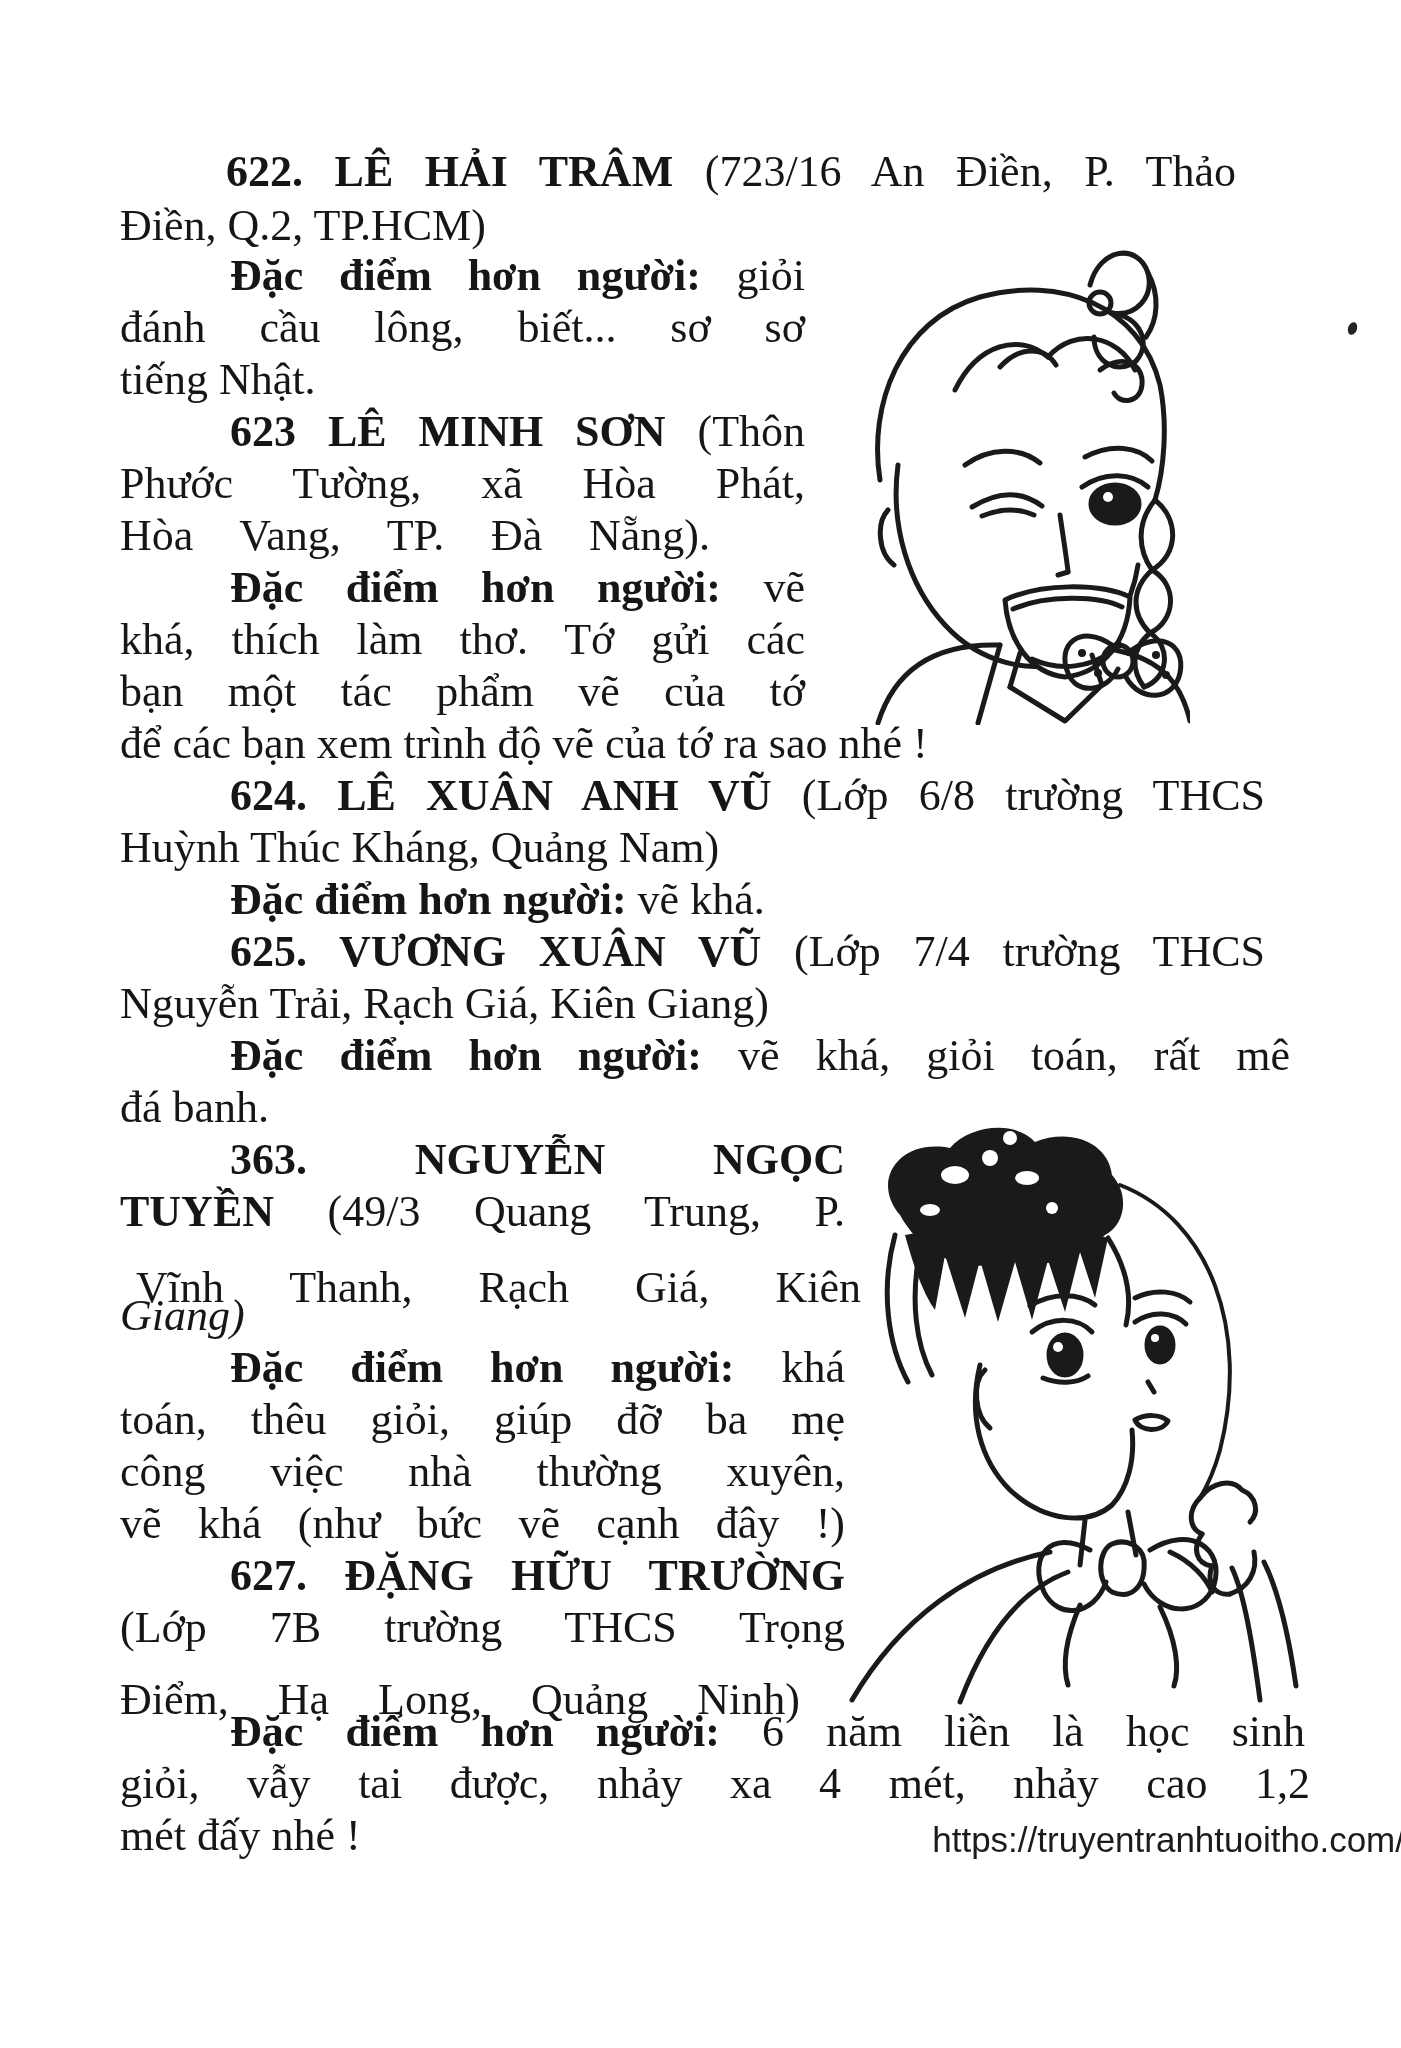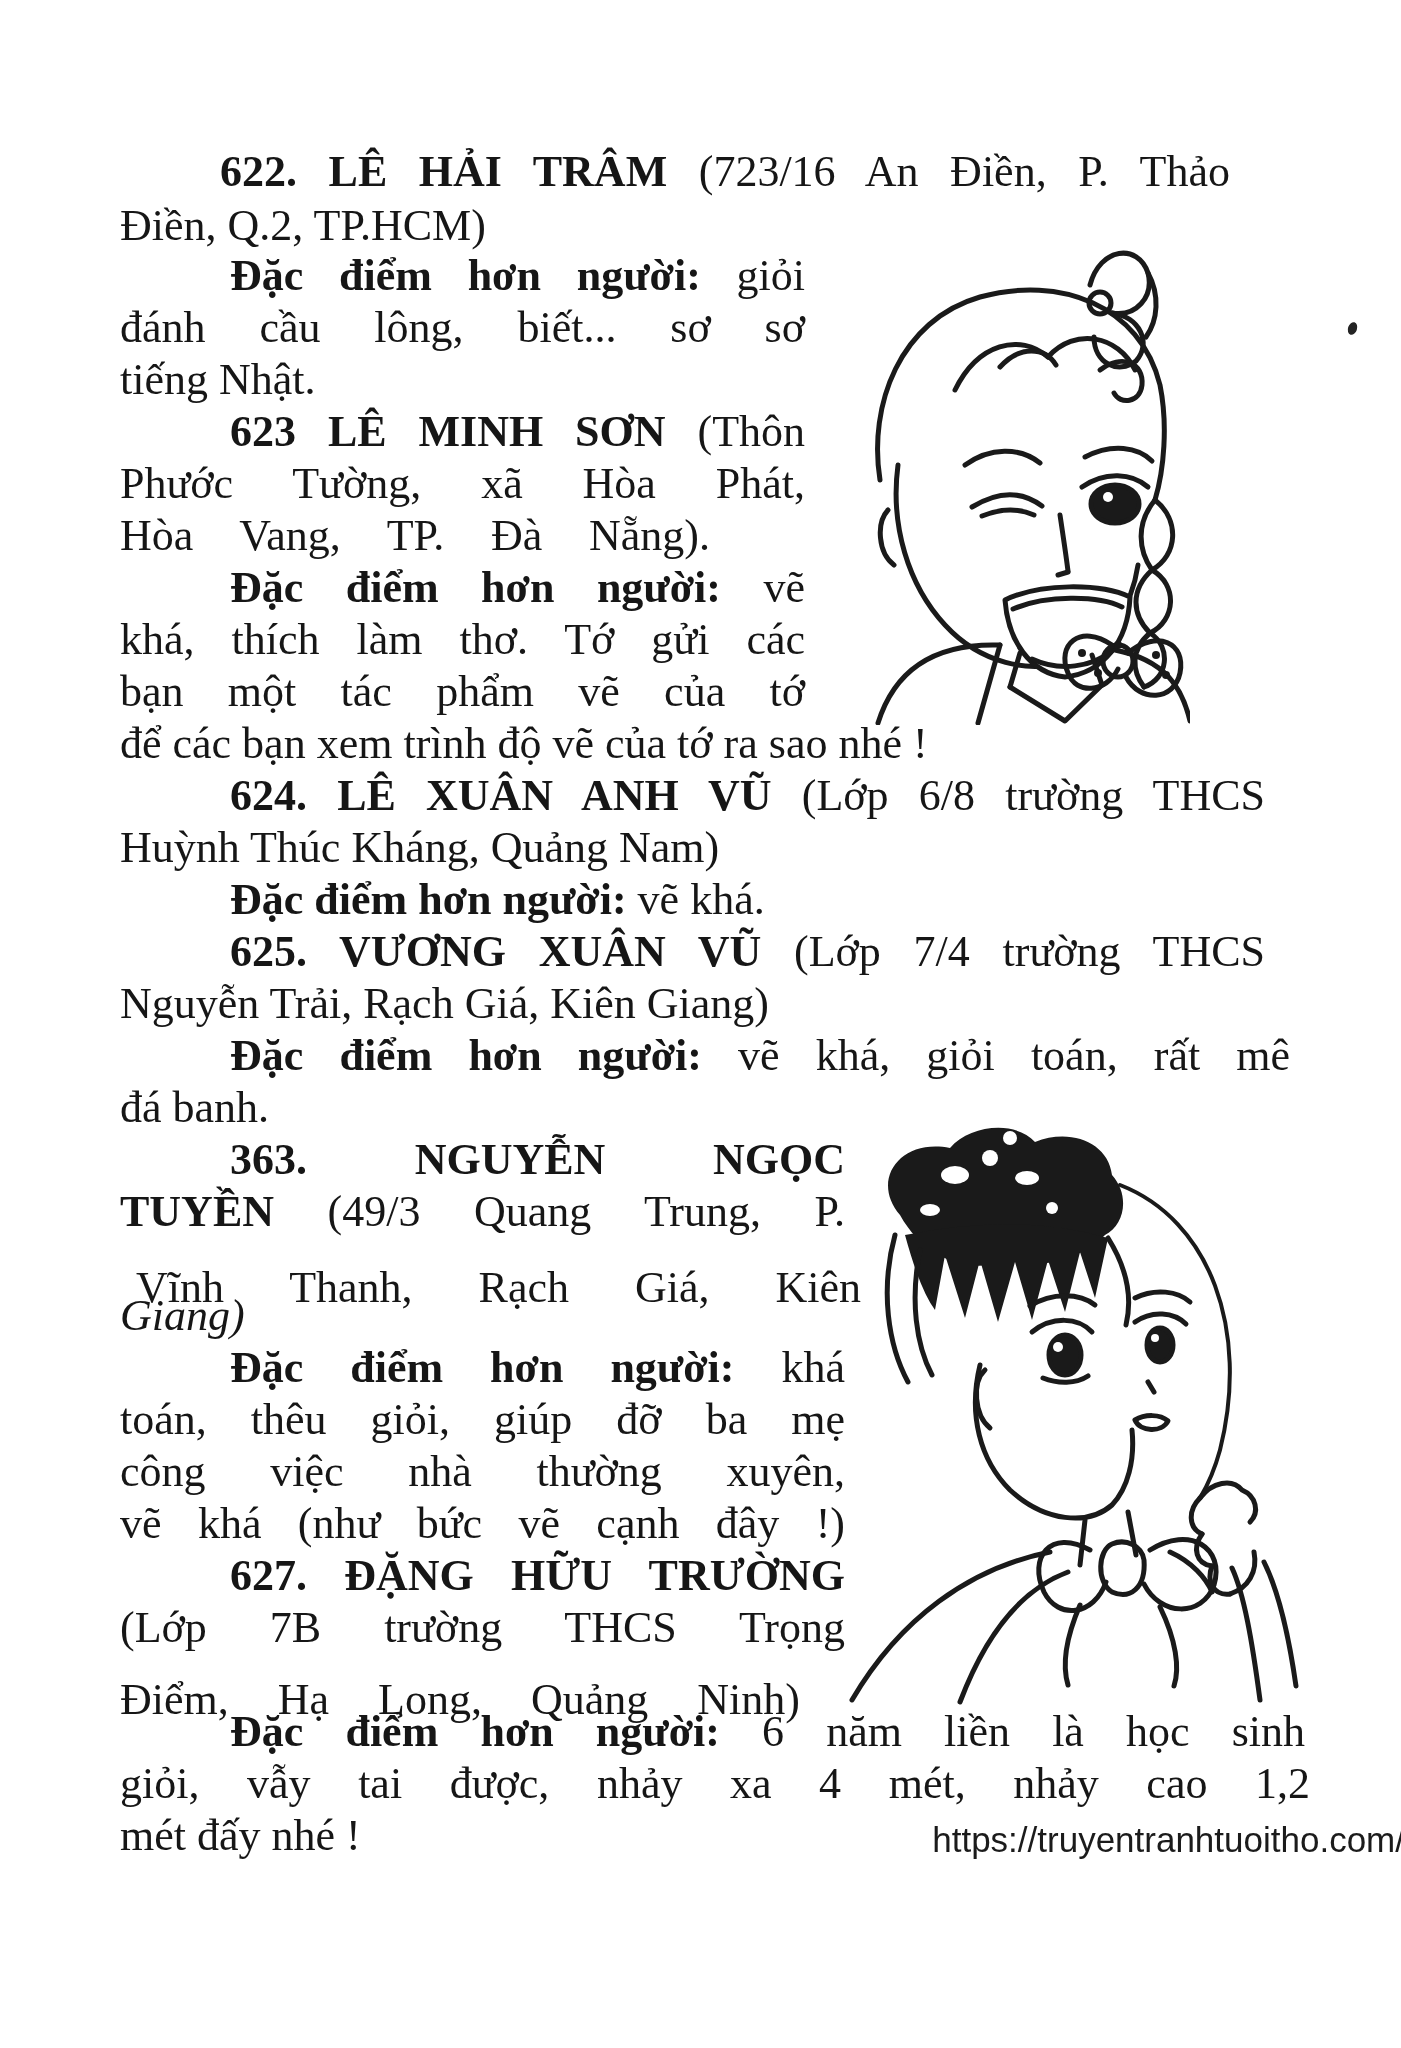--- a/index.html
+++ b/index.html
@@ -23,21 +23,21 @@
     position:absolute;left:1348px;top:322px;width:9px;height:13px;
     background:#242424;border-radius:50%;transform:rotate(18deg);
   }
 </style>
 </head>
 <body>
 
 <div class="page">
 
   <div>
-      <div class="line just" style="left: 220px; top: 146px; width: 1010px;"><span class="b">622. LÊ HẢI TRÂM</span><span> (723/16 An Điền, P. Thảo</span></div>
+      <div class="line just" style="left: 226px; top: 146px; width: 1010px;"><span class="b">622. LÊ HẢI TRÂM</span><span> (723/16 An Điền, P. Thảo</span></div>
       <div class="line" style="left: 120px; top: 180px; margin-top: 20px;"><span>Điền, Q.2, TP.HCM)</span></div>
       <div class="line just" style="left: 230px; top: 250px; width: 575px;"><span class="b">Đặc điểm hơn người:</span><span> giỏi</span></div>
       <div class="line just" style="left: 120px; top: 302px; width: 685px;"><span>đánh cầu lông, biết... sơ sơ</span></div>
       <div class="line" style="left: 120px; top: 354px;"><span>tiếng Nhật.</span></div>
       <div class="line just" style="left: 230px; top: 406px; width: 575px;"><span class="b">623 LÊ MINH SƠN</span><span> (Thôn</span></div>
       <div class="line just" style="left: 120px; top: 458px; width: 685px;"><span>Phước Tường, xã Hòa Phát,</span></div>
       <div class="line just" style="left: 120px; top: 510px; width: 590px;"><span>Hòa Vang, TP. Đà Nẵng).</span></div>
       <div class="line just" style="left: 230px; top: 562px; width: 575px;"><span class="b">Đặc điểm hơn người:</span><span> vẽ</span></div>
       <div class="line just" style="left: 120px; top: 614px; width: 685px;"><span>khá, thích làm thơ. Tớ gửi các</span></div>
       <div class="line just" style="left: 120px; top: 666px; width: 685px;"><span>bạn một tác phẩm vẽ của tớ</span></div>

